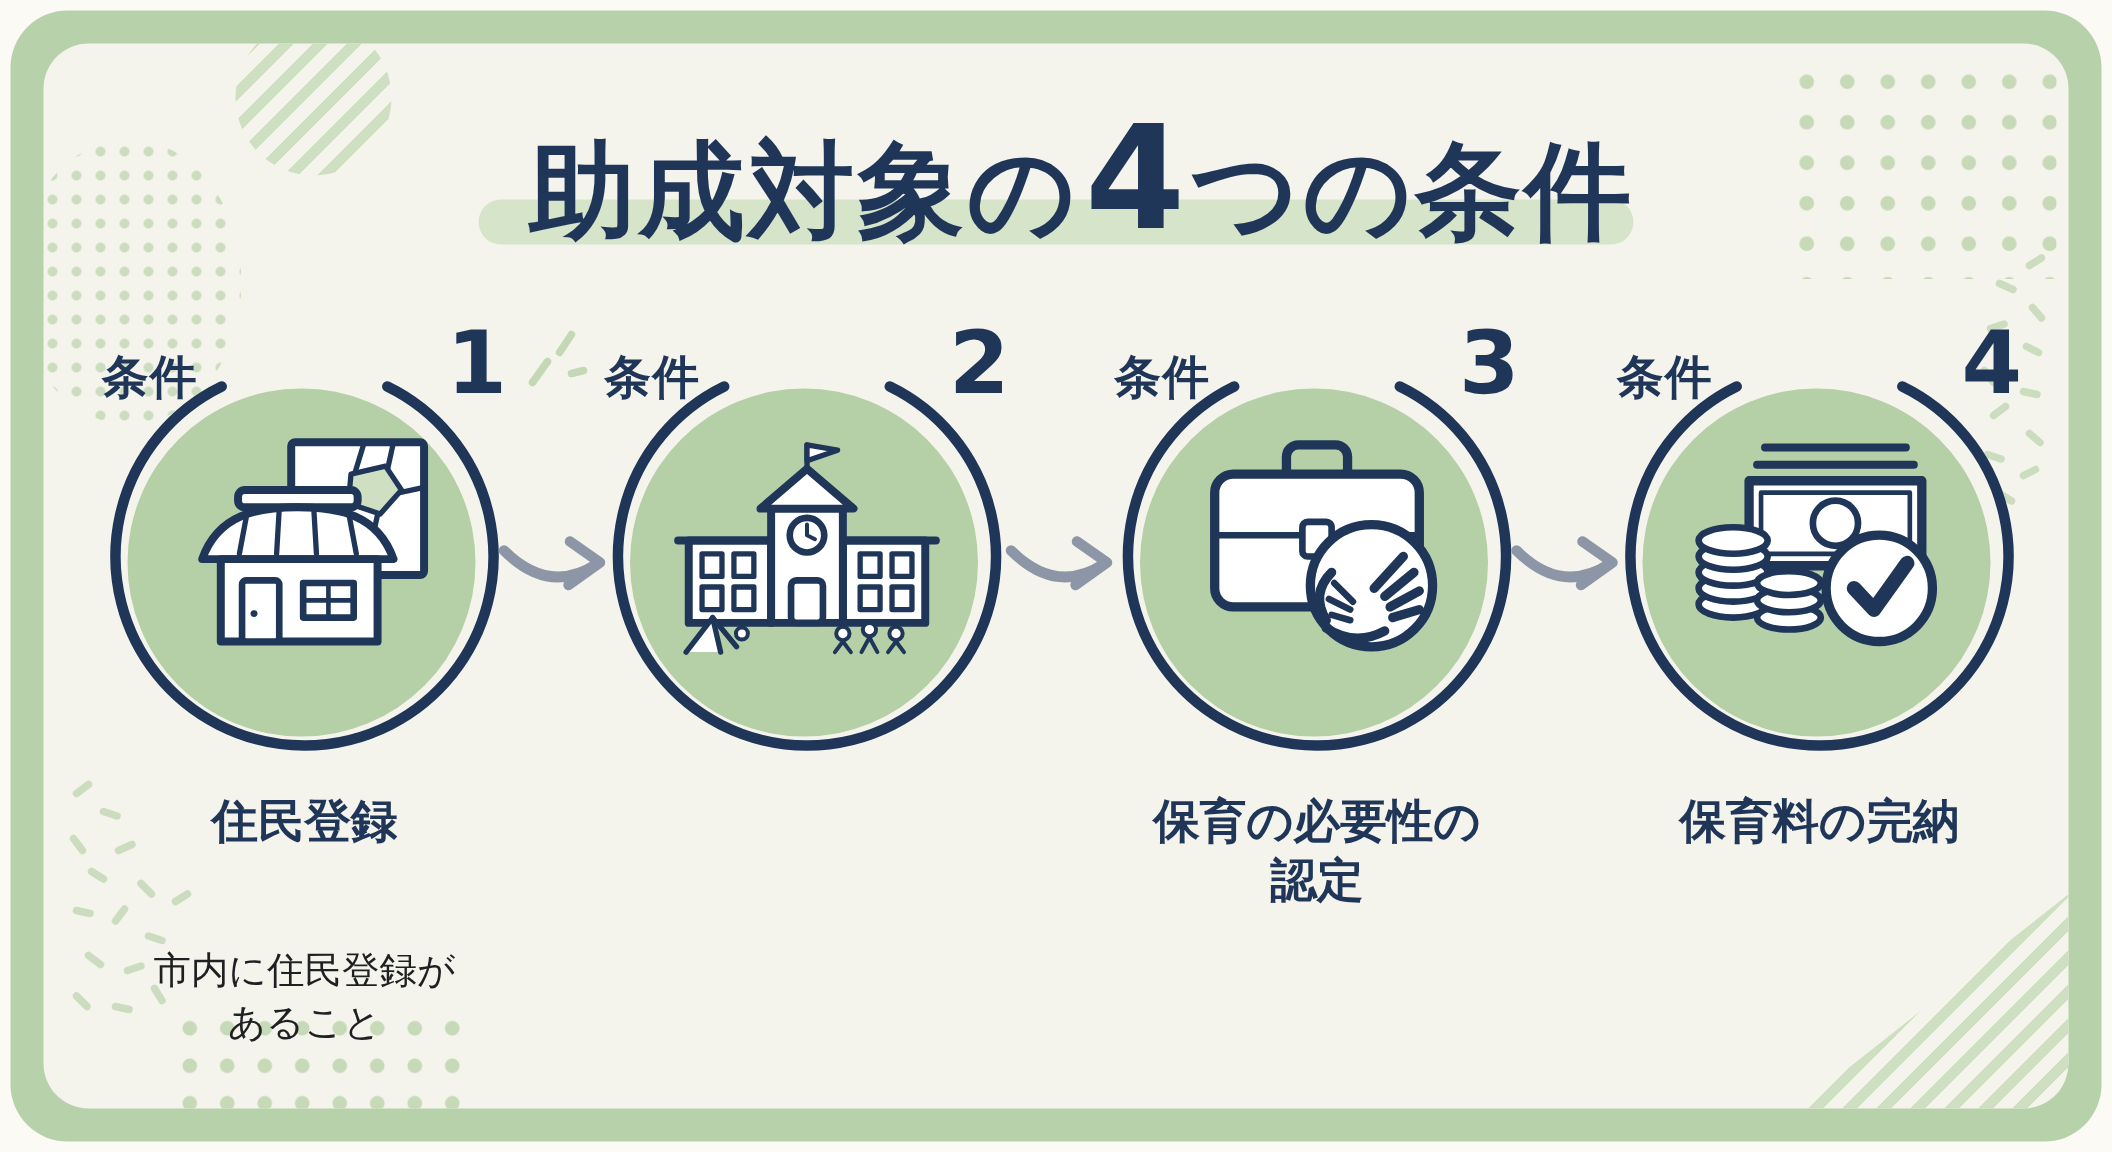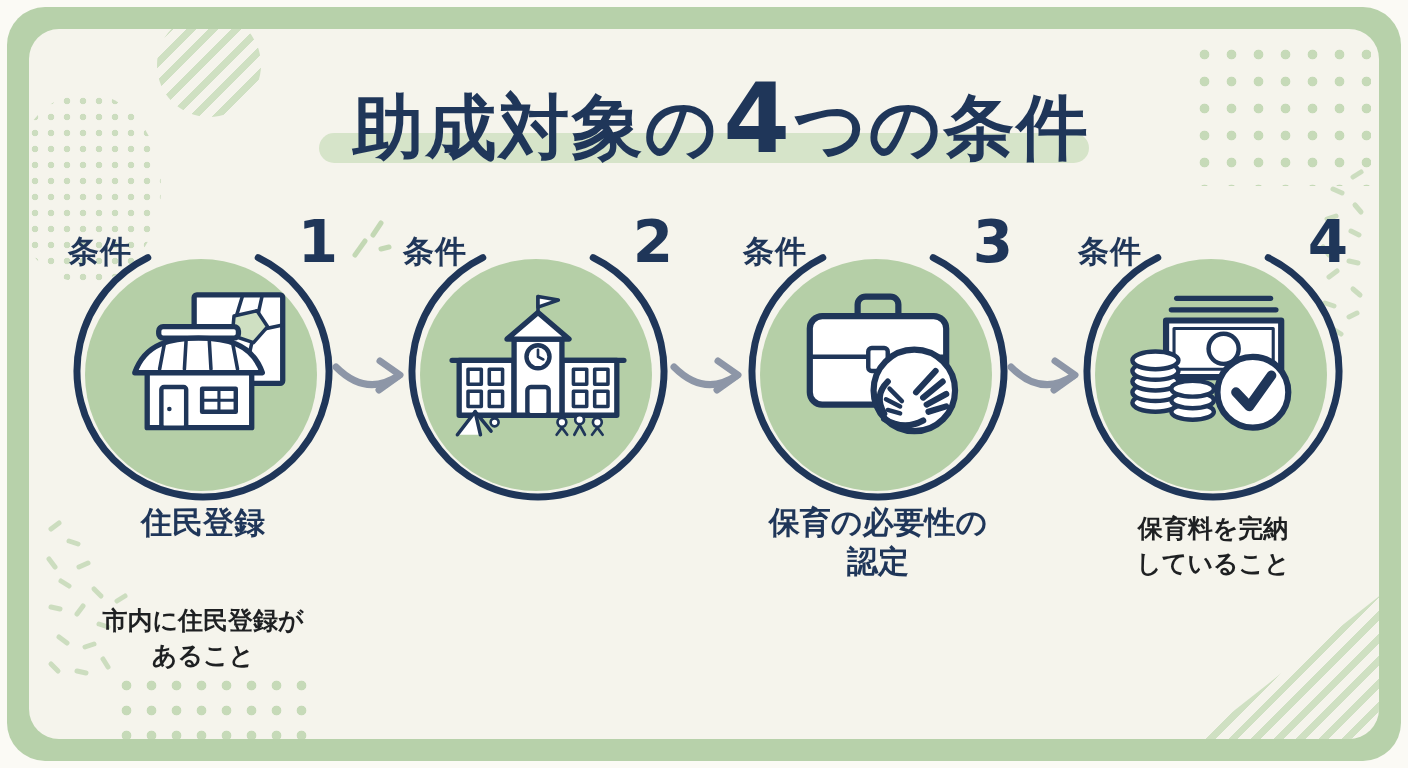--- a/index.html
+++ b/index.html
@@ -89,27 +89,27 @@
     color:#1f3659; font-weight:700; z-index:2;
   }
   .badge-label { font-size:31px; letter-spacing:1px; }
   .badge-num   { font-size:58px; margin-left:5px; line-height:1; }
   .icon-box {
     position:absolute; left:42px; top:62px; width:186px; height:152px;
     display:flex; align-items:center; justify-content:center; z-index:1;
   }
 
   .cond-name {
-    min-height:92px;
+    margin-top:26px; min-height:92px;
     font-size:31px; font-weight:700; line-height:1.25;
     color:#1f3659; white-space:pre-line;
   }
   .cond-desc {
     margin-top:8px;
-    font-size:25px; font-weight:700; line-height:1.4;
+    font-size:25px; font-weight:400; line-height:1.4;
     color:#1e2022; white-space:pre-line;text-align:center;
   }
 
   
   .arrow { position:absolute; top:322px; width:80px; height:56px; z-index:1; }
   .arrow.a1 { left:301px; }
   .arrow.a2 { left:639px; }
   .arrow.a3 { left:976px; }
 
   .sparkle { left:318px; top:190px; width:46px; height:46px; }
@@ -313,22 +313,21 @@
             <ellipse cx="40" cy="82" rx="26" ry="10" fill="#ffffff" stroke-width="5"></ellipse>
             <ellipse cx="82" cy="140" rx="24" ry="9" fill="#ffffff" stroke-width="5"></ellipse>
             <ellipse cx="82" cy="127" rx="24" ry="9" fill="#ffffff" stroke-width="5"></ellipse>
             <ellipse cx="82" cy="114" rx="24" ry="9" fill="#ffffff" stroke-width="5"></ellipse>
             <circle cx="150" cy="118" r="40" fill="#ffffff" stroke-width="7"></circle>
             <path d="M131,118 L146,134 L171,99" fill="none" stroke-width="11"></path>
           </g>
         </svg>
       </div>
     </div>
-    <div class="cond-desc">保育料を完納
-していること</div>
+    <div class="cond-name">保育料の完納</div>
   </div>
 
   <svg class="arrow a1" viewBox="0 0 80 56">
     <path d="M6,16 Q36,46 68,25" fill="none" stroke="#8d96a7" stroke-width="7" stroke-linecap="round"></path>
     <path d="M50,10 L70,24 L49,39" fill="none" stroke="#8d96a7" stroke-width="7" stroke-linecap="round" stroke-linejoin="round"></path>
   </svg>
   <svg class="arrow a2" viewBox="0 0 80 56">
     <path d="M6,16 Q36,46 68,25" fill="none" stroke="#8d96a7" stroke-width="7" stroke-linecap="round"></path>
     <path d="M50,10 L70,24 L49,39" fill="none" stroke="#8d96a7" stroke-width="7" stroke-linecap="round" stroke-linejoin="round"></path>
   </svg>

